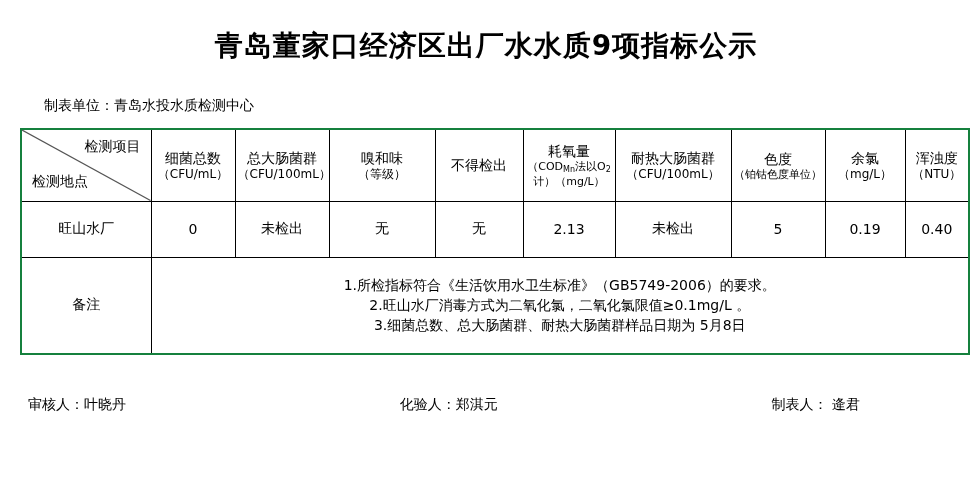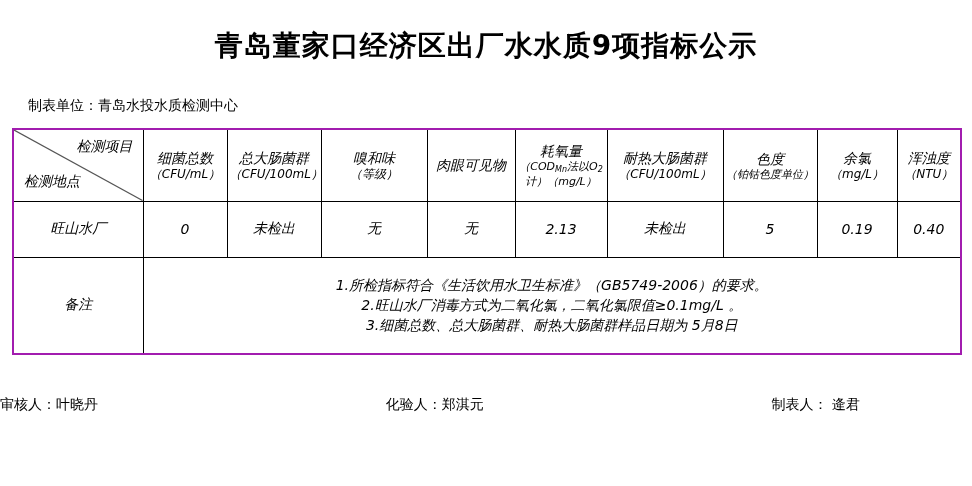--- a/index.html
+++ b/index.html
@@ -14,34 +14,33 @@
   .doc-title {
     margin-top: 27px;
     text-align: center;
     font-size: 28px;
     font-weight: bold;
     letter-spacing: 1px;
   }
 
   .meta-row {
     margin-top: 32px;
-    padding-left: 28px;
+    padding-left: 44px;
     padding-right: 42px;
     display: flex;
     justify-content: space-between;
     font-size: 14px;
   }
 
   table.report {
     border-collapse: collapse;
     table-layout: fixed;
     width: 948px;
-    margin: 13px 0 0 12px;
-    border: 2px solid #a21caf;
-    font-style: italic;
+    margin: 13px 0 0 20px;
+    border: 2px solid #15803d;
   }
   table.report th, table.report td {
     border: 1px solid #000;
     text-align: center;
     vertical-align: middle;
     font-weight: normal;
     font-size: 14px;
     padding: 1px 2px;
     overflow: hidden;
   }
@@ -70,20 +69,21 @@
   td.remarks-content {
     text-align: left;
     vertical-align: middle;
     padding-left: 5px;
     font-size: 14px;
     line-height: 1.45;
   }
 
   .footer-row {
     margin-top: 41px;
+    padding-left: 28px;
     padding-right: 112px;
     display: flex;
     justify-content: space-between;
     font-size: 14px;
   }
 </style>
 </head>
 <body>
 
 <div class="page">
@@ -124,21 +124,21 @@
       </th>
       <th>
         <div class="col-name">总大肠菌群</div>
         <div class="unit">（CFU/100mL）</div>
       </th>
       <th>
         <div class="col-name">嗅和味</div>
         <div class="unit">（等级）</div>
       </th>
       <th>
-        <div class="col-name">肉眼可见物</div>
+        <div class="col-name">不得检出</div>
         <div class="unit"></div>
       </th>
       <th>
         <div class="col-name">耗氧量</div>
         <div class="unit-small">
           <span>（COD</span><sub>Mn</sub><span>法以O</span><sub>2</sub><span>计）（mg/L）</span>
         </div>
       </th>
       <th>
         <div class="col-name">耐热大肠菌群</div>

